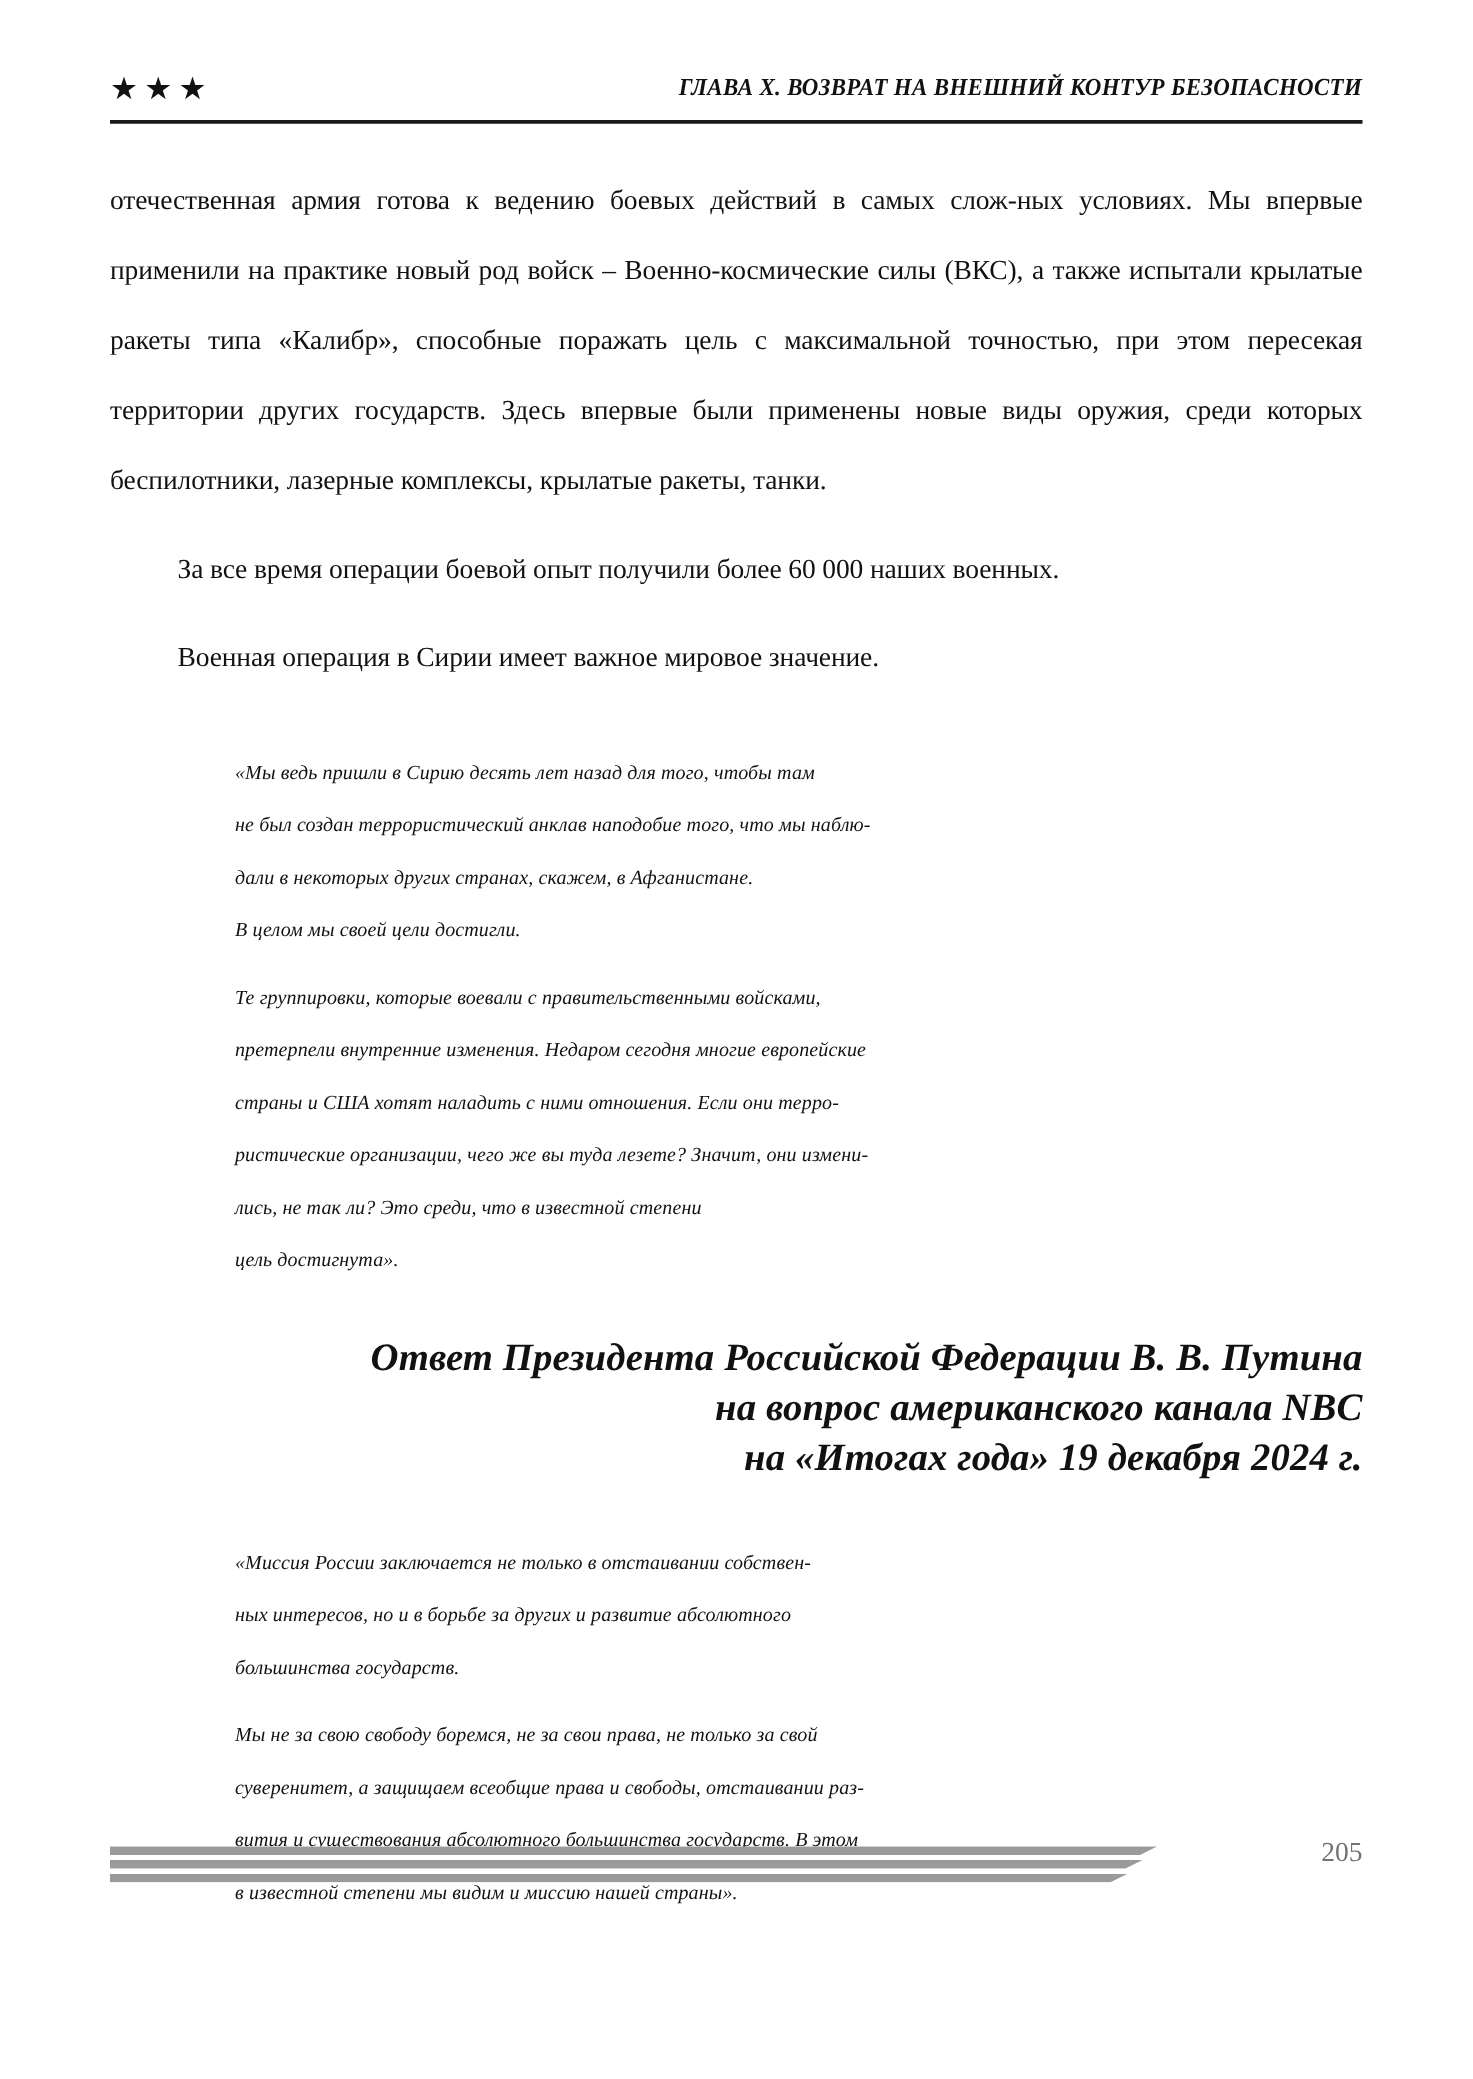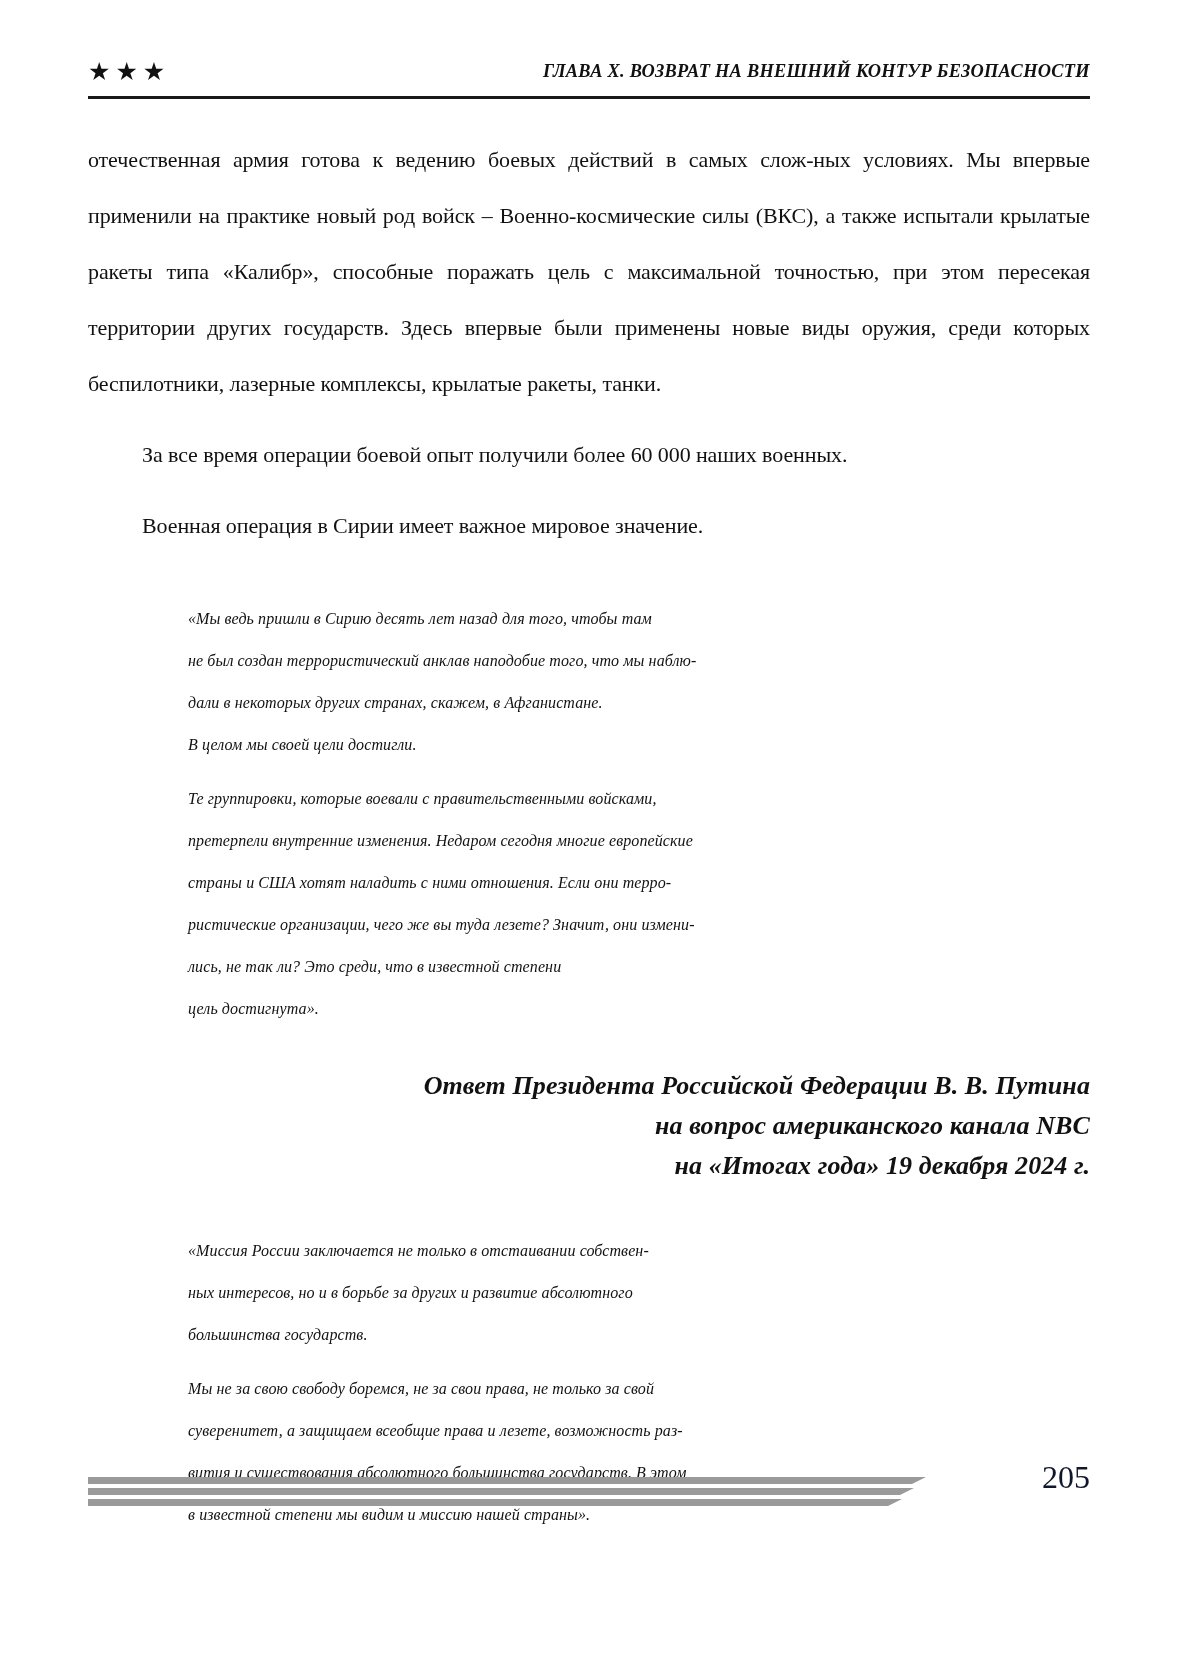--- a/index.html
+++ b/index.html
@@ -103,21 +103,21 @@
 
   .quote-line {
     display: block;
     white-space: nowrap;
   }
 
   
   .attribution {
     font-style: italic;
     font-weight: 700;
-    font-size: 26px;
+    font-size: 31px;
     line-height: 40px;
     text-align: right;
     letter-spacing: 0.1px;
   }
 
   .spacer-lg { height: 44px; }
   .spacer-md { height: 36px; }
 
   
   .footer {
@@ -141,22 +141,22 @@
     left: 0;
     height: 7px;
     background: #9a9a9a;
   }
 
   .ornament .bar.b1 { top: 0;  width: 838px; clip-path: polygon(0 0, 100% 0, calc(100% - 14px) 100%, 0 100%); }
   .ornament .bar.b2 { top: 11px; width: 826px; clip-path: polygon(0 0, 100% 0, calc(100% - 14px) 100%, 0 100%); }
   .ornament .bar.b3 { top: 22px; width: 814px; clip-path: polygon(0 0, 100% 0, calc(100% - 14px) 100%, 0 100%); }
 
   .page-number {
-    font-size: 32px;
-    color: #0f172a;
+    font-size: 22px;
+    color: #737373;
     line-height: 1;
     padding-bottom: 20px;
   }
 </style>
 </head>
 <body>
 
 <div class="page">
 
   <div class="running-head">
@@ -203,21 +203,21 @@
     <div class="spacer-lg"></div>
 
     <div class="quote-block">
       <p>
         <span class="quote-line">«Миссия России заключается не только в отстаивании собствен-</span>
         <span class="quote-line">ных интересов, но и в борьбе за других и развитие абсолютного</span>
         <span class="quote-line">большинства государств.</span>
       </p>
       <p>
         <span class="quote-line">Мы не за свою свободу боремся, не за свои права, не только за свой</span>
-        <span class="quote-line">суверенитет, а защищаем всеобщие права и лезете, возможность раз-</span>
+        <span class="quote-line">суверенитет, а защищаем всеобщие права и свободы, отстаивании раз-</span>
         <span class="quote-line">вития и существования абсолютного большинства государств. В этом</span>
         <span class="quote-line">в известной степени мы видим и миссию нашей страны».</span>
       </p>
     </div>
 
     <div class="spacer-lg"></div>
 
 
   </div>
 

